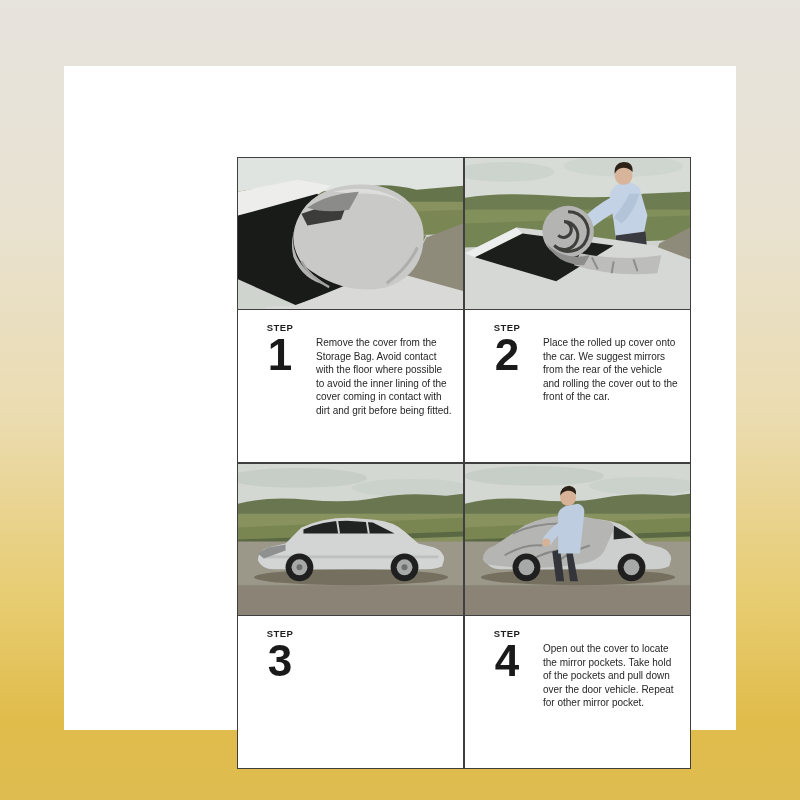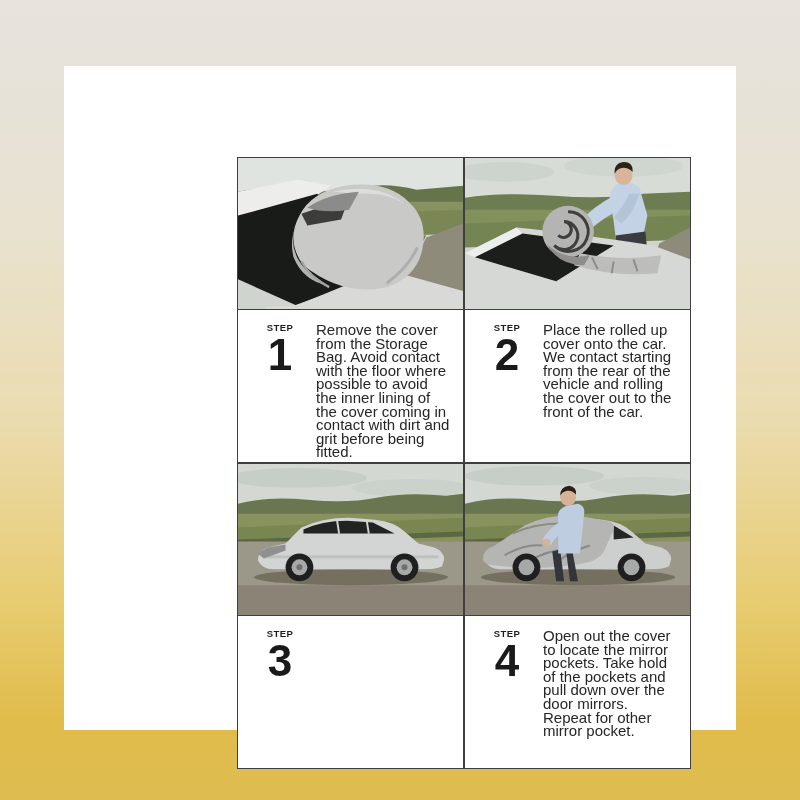--- a/index.html
+++ b/index.html
@@ -35,22 +35,22 @@
     padding:12px 6px 0 24px;color:#222;
   }
   .step-col{width:36px;flex:none;text-align:center;}
   .step-label{
     font-size:9.5px;font-weight:bold;letter-spacing:0.4px;color:#1d1d1d;
   }
   .step-number{
     font-size:44px;font-weight:bold;line-height:0.95;margin-top:1px;color:#1a1a1a;
   }
   .step-text{
-    margin:1px 0 0 18px;width:136px;
-    font-size:15px;line-height:13.6px;color:#262626;
+    margin:14px 0 0 18px;width:136px;
+    font-size:10px;line-height:13.6px;color:#262626;
   }
 </style>
 </head>
 <body>
 
 <div class="stage">
   <div class="mat">
     <div class="grid">
 
       <section class="panel">
@@ -108,21 +108,21 @@
             <circle cx="104" cy="74" r="26" fill="#b4b4b2"></circle>
             <path d="M104,54 a20,20 0 1,1 -14,34 a14,14 0 1,0 10,-24 a8,8 0 1,1 -6,14" stroke="#3e3e3a" stroke-width="3" fill="none"></path>
             <path d="M82,86 Q100,104 126,98 L120,108 Q94,108 82,86 Z" fill="#8d8d8b"></path>
           </svg>
         </div>
         <div class="caption">
           <div class="step-col">
             <div class="step-label">STEP</div>
             <div class="step-number">2</div>
           </div>
-          <p class="step-text">Place the rolled up cover onto the car. We contact starting from the rear of the vehicle and rolling the cover out to the front of the car.</p>
+          <p class="step-text">Place the rolled up cover onto the car. We suggest mirrors from the rear of the vehicle and rolling the cover out to the front of the car.</p>
         </div>
       </section>
 
       <section class="panel">
         <div class="photo">
           <svg viewBox="0 0 227 152" preserveAspectRatio="none">
             <rect x="0" y="0" width="227" height="52" fill="#d3d8d2"></rect>
             <ellipse cx="60" cy="14" rx="70" ry="10" fill="#c7cdc7"></ellipse>
             <ellipse cx="175" cy="24" rx="60" ry="9" fill="#cbd1cb"></ellipse>
             <path d="M0,40 Q30,32 70,36 T140,34 T210,32 L227,30 L227,54 L0,58 Z" fill="#697650"></path>
@@ -180,19 +180,19 @@
             <circle cx="82" cy="79" r="4" fill="#d7b296"></circle>
             <circle cx="104" cy="34" r="8" fill="#d7b296"></circle>
             <path d="M96,32 Q96,23 105,22 Q113,23 112,31 Q108,26 103,27 Q98,28 96,32 Z" fill="#2b2016"></path>
           </svg>
         </div>
         <div class="caption">
           <div class="step-col">
             <div class="step-label">STEP</div>
             <div class="step-number">4</div>
           </div>
-          <p class="step-text">Open out the cover to locate the mirror pockets. Take hold of the pockets and pull down over the door mirrors. Repeat for other mirror pocket.</p>
+          <p class="step-text">Open out the cover to locate the mirror pockets. Take hold of the pockets and pull down over the door vehicle. Repeat for other mirror pocket.</p>
         </div>
       </section>
 
     </div>
   </div>
 </div>
 
 </body></html>

